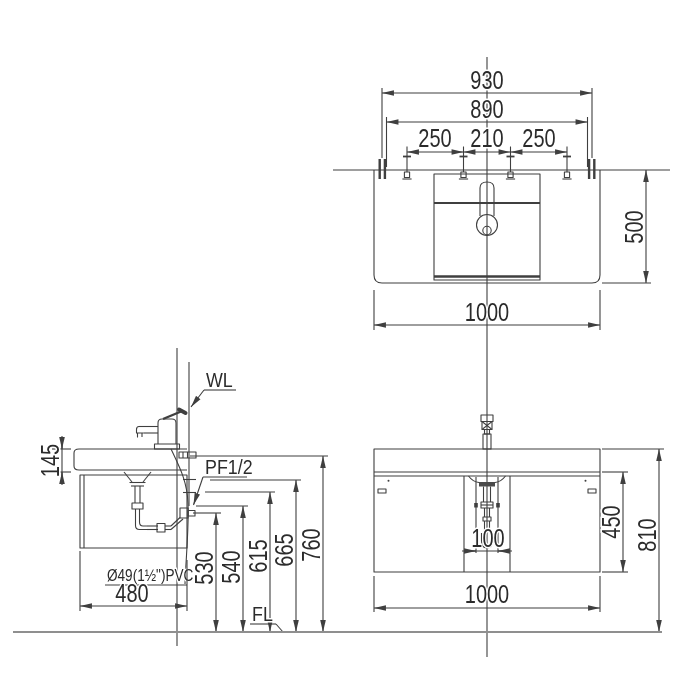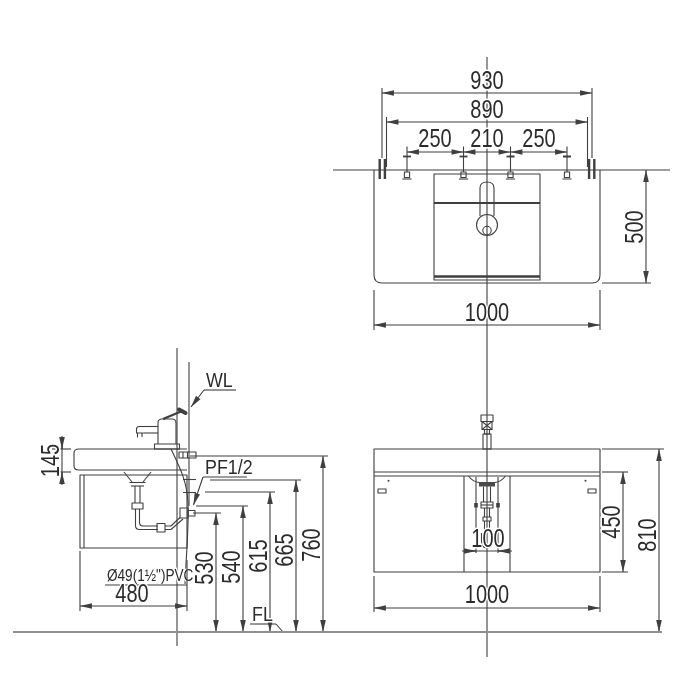--- a/index.html
+++ b/index.html
@@ -1,17 +1,17 @@
 <!DOCTYPE html>
 <html style="--line: #3f3f3f; --floor: #8f8f8f; --text: #2b2b2b;"><head>
 <meta charset="utf-8">
 <style>
   :root { --line:#3f3f3f; --floor:#8f8f8f; --text:#2b2b2b; }
   html,body { margin:0; padding:0; background:#ffffff; }
-  .stage { position:relative; width:700px; height:700px; background:#fff; overflow:hidden;border-radius:6px; }
+  .stage { position:relative; width:700px; height:700px; background:#fff; overflow:hidden; }
   svg line, svg path, svg rect, svg circle {
     stroke:var(--line); fill:none; stroke-width:1.1; stroke-linecap:butt; stroke-linejoin:round;
   }
   svg .w2 { stroke-width:1.8; }
   svg .w25 { stroke-width:2.4; }
   svg .fill { fill:var(--line); stroke:none; }
   svg .darkfill { fill:#4a4a4a; stroke:none; }
   svg .floorline { stroke:var(--floor); stroke-width:2.2; }
   svg .lever { stroke-width:2.4; }
   svg .knob { stroke-width:4; stroke-linecap:round; }

